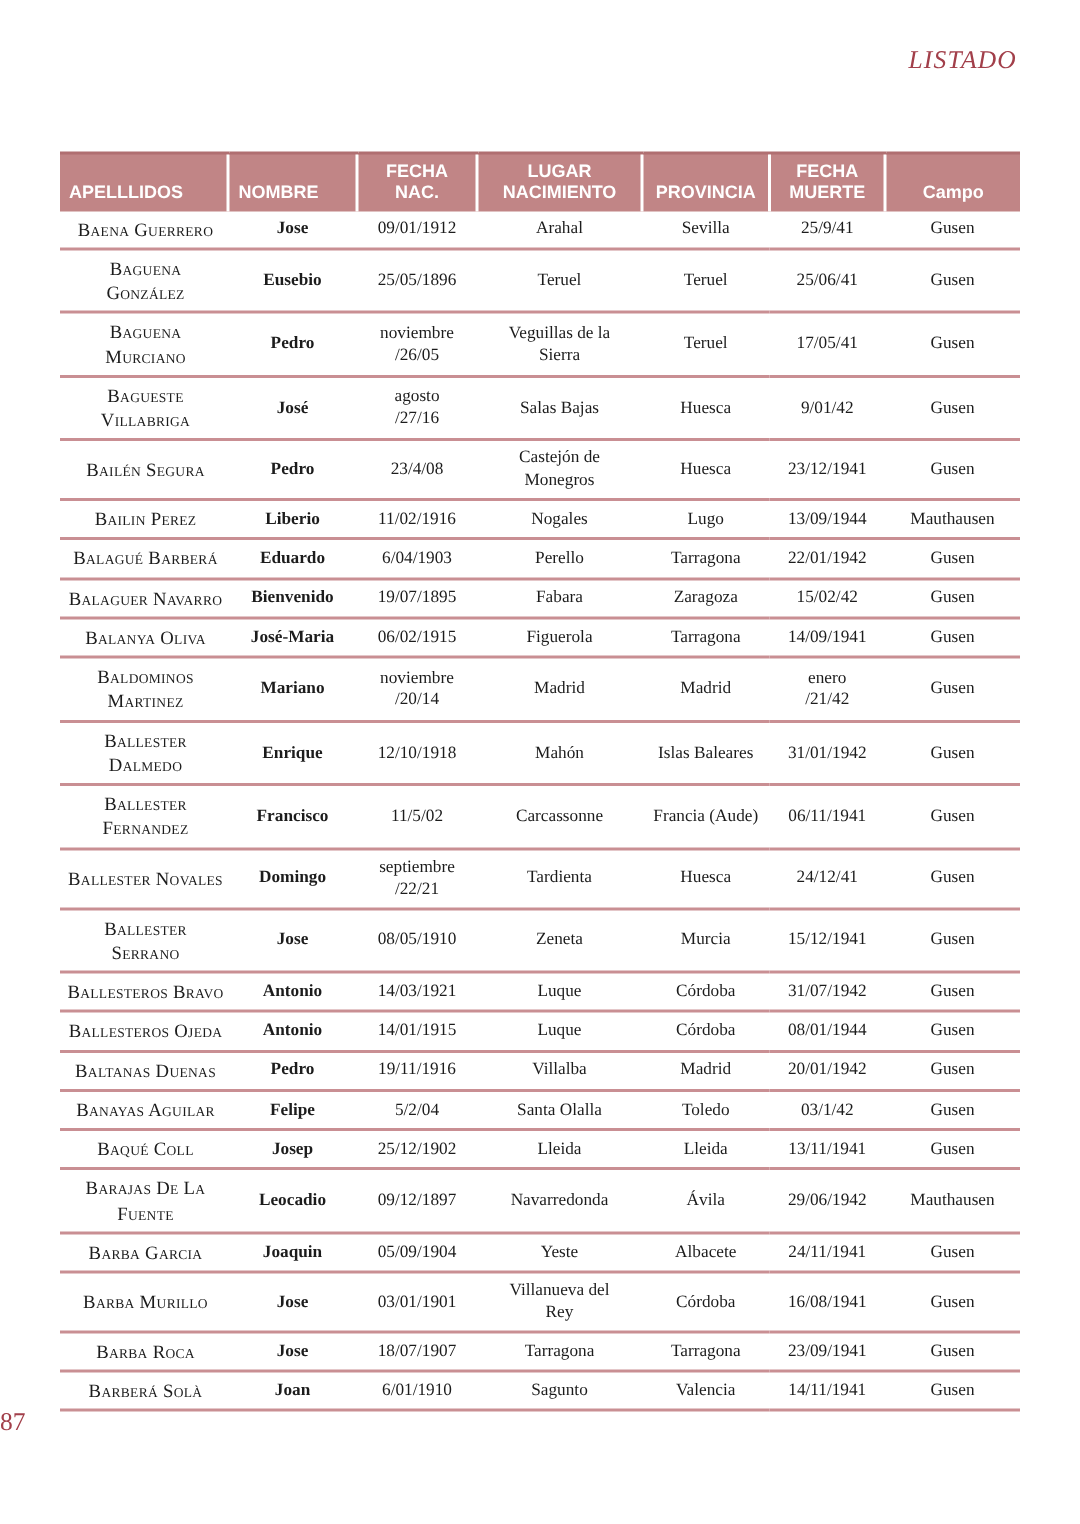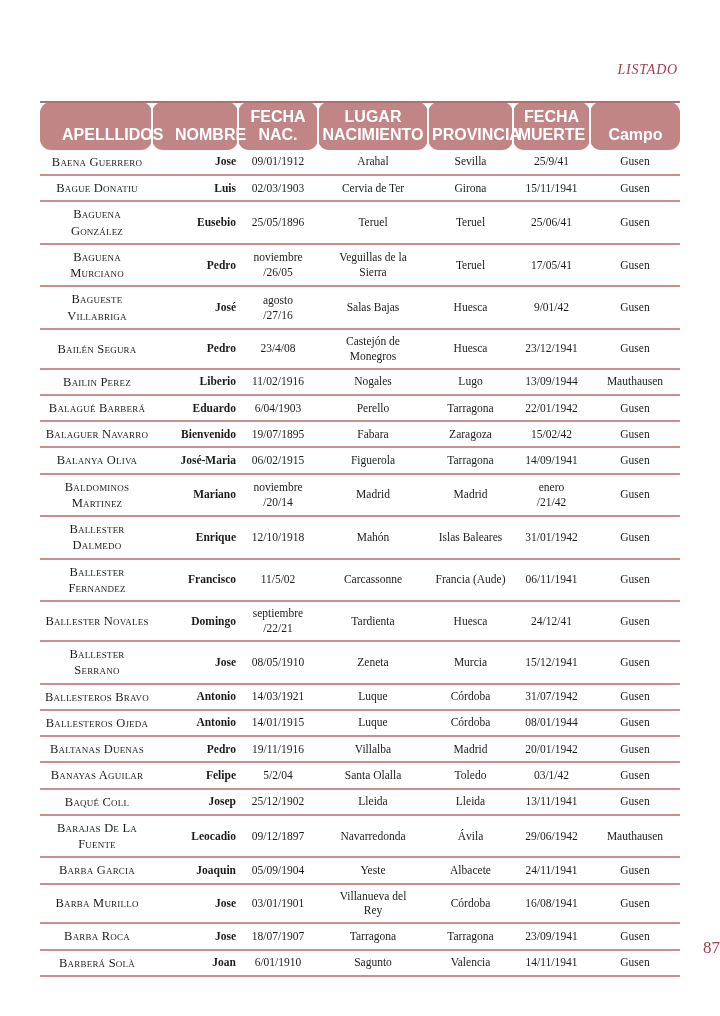--- a/index.html
+++ b/index.html
@@ -15,23 +15,23 @@
   .page{
     position:relative;
     width:720px;height:1016px;
     background:#ffffff;
     margin:0 auto;
     font-family:"Liberation Serif", serif;
     overflow:hidden;
   }
   .running-header{
     position:absolute;
-    top:62px;right:42px;
+    top:30px;right:42px;
     font-style:italic;
-    font-size:14px;
+    font-size:17px;
     letter-spacing:0.8px;
     color:var(--accent-red);
   }
   .doc-table{
     position:absolute;
     left:40px;top:101px;
     width:640px;
     border-collapse:collapse;
     table-layout:fixed;
   }
@@ -40,57 +40,56 @@
   col.col-fecha_nac{width:80px;}
   col.col-lugar_nacimiento{width:110px;}
   col.col-provincia{width:85px;}
   col.col-fecha_muerte{width:77px;}
   col.col-campo{width:90px;}
   thead th{
     background:var(--header-bg);
     color:var(--header-text);
     font-family:"Liberation Sans", sans-serif;
     font-weight:bold;
-    font-size:16px;
+    font-size:12px;
     line-height:1.15;
     text-align:center;
     vertical-align:bottom;
     padding:5px 3px 5px;
     white-space:pre-line;
     border-top:2px solid var(--header-top);
-    border-radius:11px;
   }
   thead th + th{border-left:2px solid #ffffff;}
-  thead th.col-apellidos, thead th.col-nombre{text-align:left;padding-left:22px;}
+  thead th.col-apellidos, thead th.col-nombre{text-align:left;padding-left:6px;}
   tbody td{
     font-size:11.5px;
     line-height:1.3;
     color:var(--body-text);
     text-align:center;
     vertical-align:middle;
     padding:4px 2px;
     white-space:pre-line;
     border-bottom:2px solid var(--row-line);
   }
   tbody td.col-apellidos{
     text-align:center;
     padding-left:4px;
     font-variant:small-caps;
     font-size:12.5px;
     letter-spacing:0.2px;
   }
   tbody td.col-nombre{
-    text-align:right;
+    text-align:center;
     font-weight:bold;
   }
   .page-number{
     position:absolute;
     top:938px;left:0;
     width:100%;
-    text-align:right;
+    text-align:left;
     font-size:17px;
     color:var(--accent-red);
   }
 </style>
 </head>
 <body>
 
 <div class="page">
 
   <div class="running-header">LISTADO</div>
@@ -123,29 +122,20 @@
         <tr>
           <td class="col-apellidos">Baena Guerrero</td>
           <td class="col-nombre">Jose</td>
           <td class="col-fecha_nac">09/01/1912</td>
           <td class="col-lugar_nacimiento">Arahal</td>
           <td class="col-provincia">Sevilla</td>
           <td class="col-fecha_muerte">25/9/41</td>
           <td class="col-campo">Gusen</td>
         </tr>
         <tr>
-          <td class="col-apellidos">Bague Donatiu</td>
-          <td class="col-nombre">Luis</td>
-          <td class="col-fecha_nac">02/03/1903</td>
-          <td class="col-lugar_nacimiento">Cervia de Ter</td>
-          <td class="col-provincia">Girona</td>
-          <td class="col-fecha_muerte">15/11/1941</td>
-          <td class="col-campo">Gusen</td>
-        </tr>
-        <tr>
           <td class="col-apellidos">Baguena
 González</td>
           <td class="col-nombre">Eusebio</td>
           <td class="col-fecha_nac">25/05/1896</td>
           <td class="col-lugar_nacimiento">Teruel</td>
           <td class="col-provincia">Teruel</td>
           <td class="col-fecha_muerte">25/06/41</td>
           <td class="col-campo">Gusen</td>
         </tr>
         <tr>

